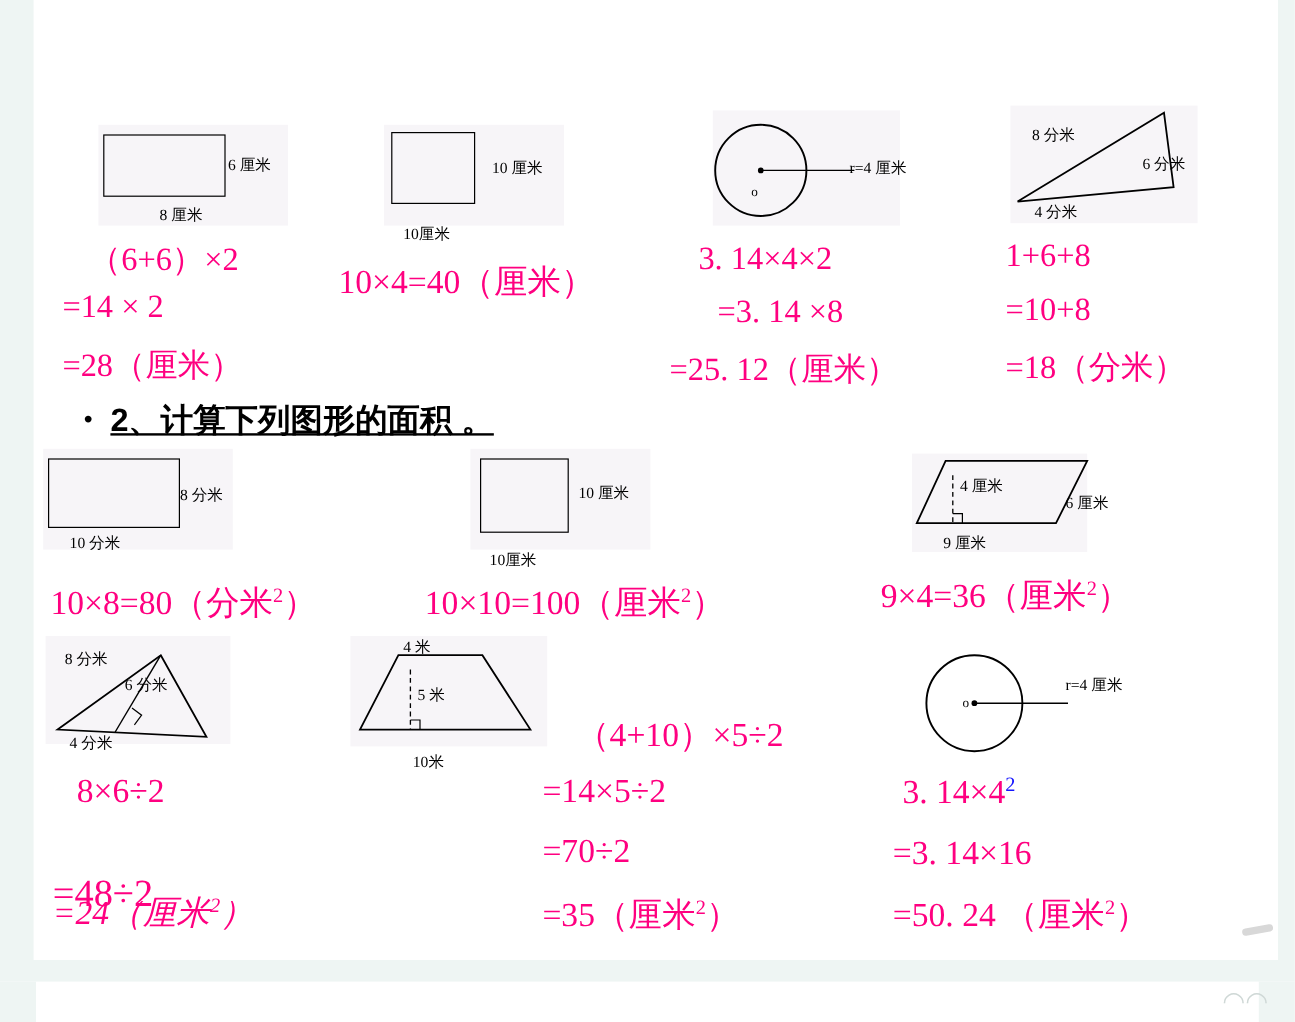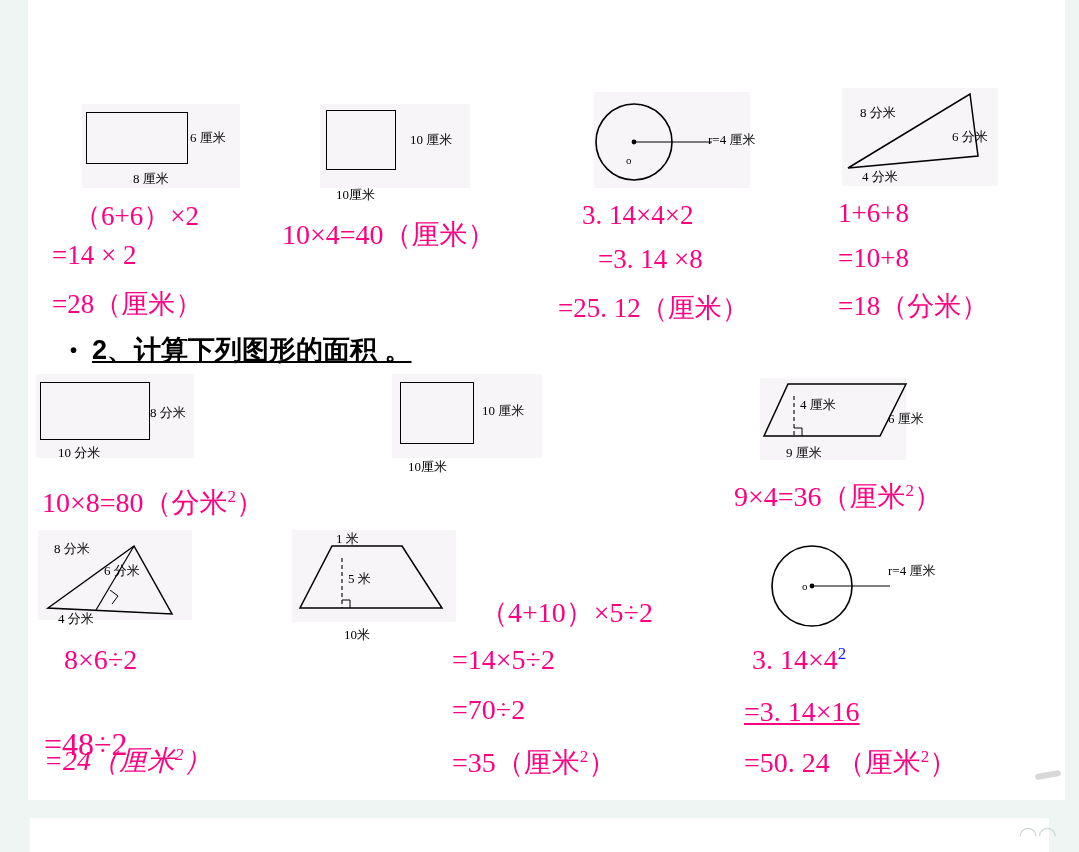--- a/index.html
+++ b/index.html
@@ -196,20 +196,23 @@
 
   <div class="math" style="left:42px; top:484px; font-size:28px;">
     <span>10×8=80（分米</span><span class="sup">2</span><span>）</span>
   </div>
 
   <div class="figbox" style="left:392px; top:374px; width:150px; height:84px;"></div>
   <div class="rect-outline" style="left:400px; top:382px; width:72px; height:60px;"></div>
   <div class="shape-label" style="left:482px; top:402px;">10 厘米</div>
   <div class="shape-label" style="left:408px; top:458px;">10厘米</div>
 
+  <div class="math" style="left:354px; top:484px; font-size:28px;">
+    <span>10×10=100（厘米</span><span class="sup">2</span><span>）</span>
+  </div>
 
   <div class="figbox" style="left:760px; top:378px; width:146px; height:82px;"></div>
   <svg style="left:758px; top:376px;" width="160" height="90">
     <polygon points="30,8 148,8 122,60 6,60" fill="none" stroke="#000" stroke-width="1.5"></polygon>
     <line x1="36" y1="20" x2="36" y2="60" stroke="#000" stroke-width="1.1" stroke-dasharray="4,3"></line>
     <polyline points="36,52 44,52 44,60" fill="none" stroke="#000" stroke-width="1"></polyline>
   </svg>
   <div class="shape-label" style="left:800px; top:396px;">4 厘米</div>
   <div class="shape-label" style="left:888px; top:410px;">6 厘米</div>
   <div class="shape-label" style="left:786px; top:444px;">9 厘米</div>
@@ -233,21 +236,21 @@
   <div class="math" style="left:44px; top:742px; font-size:28px;font-style:italic;">
     <span>=24（厘米</span><span class="sup">2</span><span>）</span>
   </div>
 
   <div class="figbox" style="left:292px; top:530px; width:164px; height:92px;"></div>
   <svg style="left:290px; top:528px;" width="180" height="100">
     <polygon points="42,18 112,18 152,80 10,80" fill="none" stroke="#000" stroke-width="1.5"></polygon>
     <line x1="52" y1="30" x2="52" y2="80" stroke="#000" stroke-width="1.1" stroke-dasharray="4,3"></line>
     <polyline points="52,72 60,72 60,80" fill="none" stroke="#000" stroke-width="1"></polyline>
   </svg>
-  <div class="shape-label" style="left:336px; top:530px;">1 米</div>
+  <div class="shape-label" style="left:336px; top:530px;">4 米</div>
   <div class="shape-label" style="left:348px; top:570px;">5 米</div>
   <div class="shape-label" style="left:344px; top:626px;">10米</div>
 
   <div class="math" style="left:480px; top:594px; font-size:28px;">（4+10）×5÷2</div>
   <div class="math" style="left:452px; top:644px; font-size:28px;">=14×5÷2</div>
   <div class="math" style="left:452px; top:694px; font-size:28px;">=70÷2</div>
   <div class="math" style="left:452px; top:744px; font-size:28px;">
     <span>=35（厘米</span><span class="sup">2</span><span>）</span>
   </div>
 
@@ -255,21 +258,21 @@
     <circle cx="44" cy="50" r="40" fill="none" stroke="#000" stroke-width="1.6"></circle>
     <circle cx="44" cy="50" r="2.4" fill="#000"></circle>
     <line x1="44" y1="50" x2="122" y2="50" stroke="#000" stroke-width="1.2"></line>
   </svg>
   <div class="shape-label" style="left:802px; top:580px; font-size:11px;">o</div>
   <div class="shape-label" style="left:888px; top:562px;">r=4 厘米</div>
 
   <div class="math" style="left:752px; top:644px; font-size:28px;">
     <span>3. 14×4</span><span class="sup blue">2</span>
   </div>
-  <div class="math" style="left:744px; top:696px; font-size:28px;text-decoration:underline;">=3. 14×16</div>
+  <div class="math" style="left:744px; top:696px; font-size:28px;">=3. 14×16</div>
   <div class="math" style="left:744px; top:744px; font-size:28px;">
     <span>=50. 24 （厘米</span><span class="sup">2</span><span>）</span>
   </div>
 
   <div class="scroll-mark"></div>
   <div class="bottom-logo">◠◠</div>
 
 </div>
 
 </body></html>

